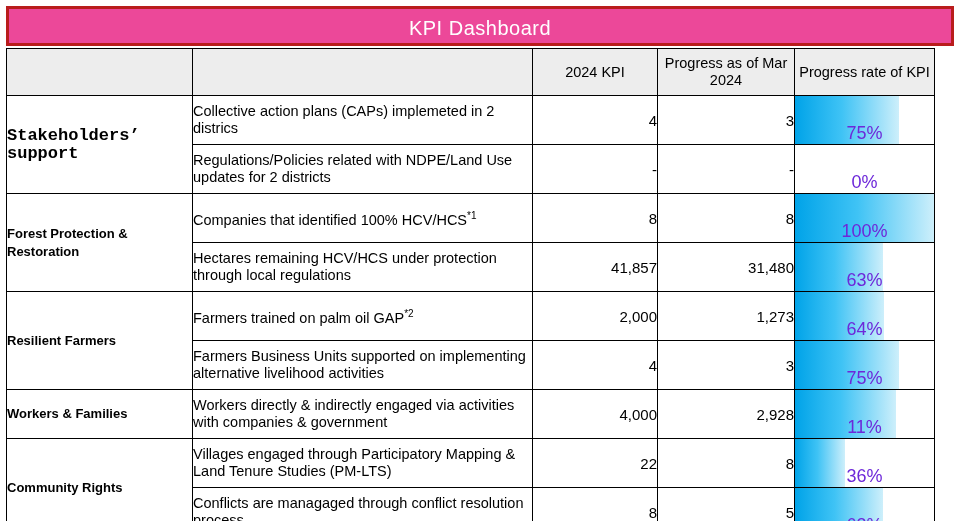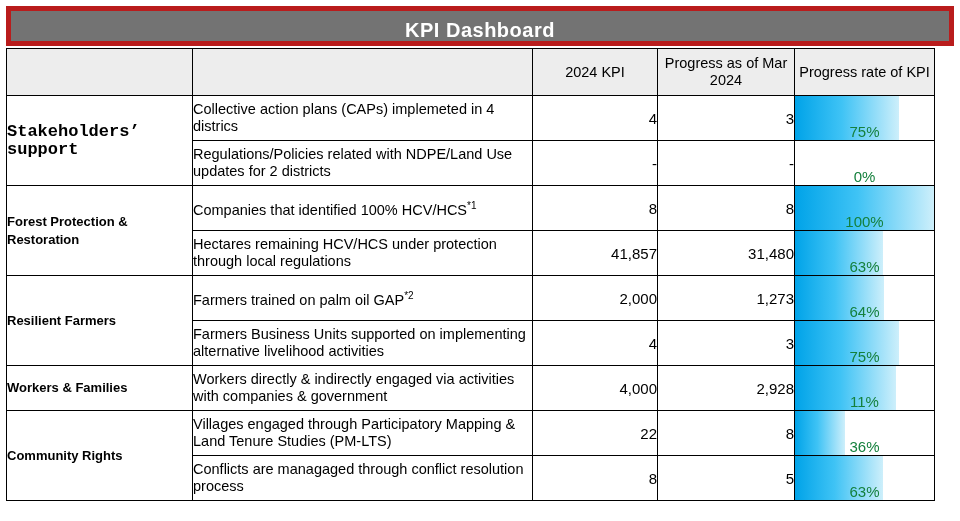--- a/index.html
+++ b/index.html
@@ -16,28 +16,28 @@
   }
   .dashboard {
     width: 960px;
     height: 521px;
     box-sizing: border-box;
     padding: 6px 6px 4px 6px;
     display: flex;
     flex-direction: column;
   }
   .title-bar {
-    background: #737373;
+    background: #ec4899;
     color: #ffffff;
     text-align: center;
     font-size: 20px;
-    font-weight: bold;
+    font-weight: normal;
     letter-spacing: 0.5px;
     padding: 8px 0 9px 0;
-    border: 5px solid #b91c1c;
+    border: 3px solid #b91c1c;
     box-sizing: border-box;
     height: 40px;
     line-height: 22px;
   }
   table.kpi {
     border-collapse: collapse;
     width: 835px;
     table-layout: fixed;
     margin-top: 2px;
   }
@@ -104,22 +104,22 @@
   .rate-fill {
     position: absolute;
     left: 0;
     top: 0;
     bottom: 0;
     background: linear-gradient(to right, #00A3E8 0%, #3FC3F5 45%, #CDEFFB 100%);
   }
   .rate-text {
     position: relative;
     z-index: 2;
-    font-size: 15px;
-    color: #15803d;
+    font-size: 18px;
+    color: #6d28d9;
     margin-top: 27px;
   }
   .fnote {
     font-size: 10px;
     vertical-align: super;
   }
 </style>
 </head>
 <body>
 
@@ -141,21 +141,21 @@
         <td class="corner-blank"></td>
         <td class="hdr">2024 KPI</td>
         <td class="hdr">Progress as of Mar 2024</td>
         <td class="hdr">Progress rate of KPI</td>
       </tr>
     </thead>
     <tbody>
 
       <tr>
         <td class="cat big" rowspan="2">Stakeholders’ support</td>
-        <td class="ind">Collective action plans (CAPs) implemeted in 4 districs</td>
+        <td class="ind">Collective action plans (CAPs) implemeted in 2 districs</td>
         <td class="num">4</td>
         <td class="num">3</td>
         <td class="rate">
           <div class="rate-wrap">
             <div class="rate-fill" style="width:75%"></div>
             <span class="rate-text">75%</span>
           </div>
         </td>
       </tr>
       <tr>

